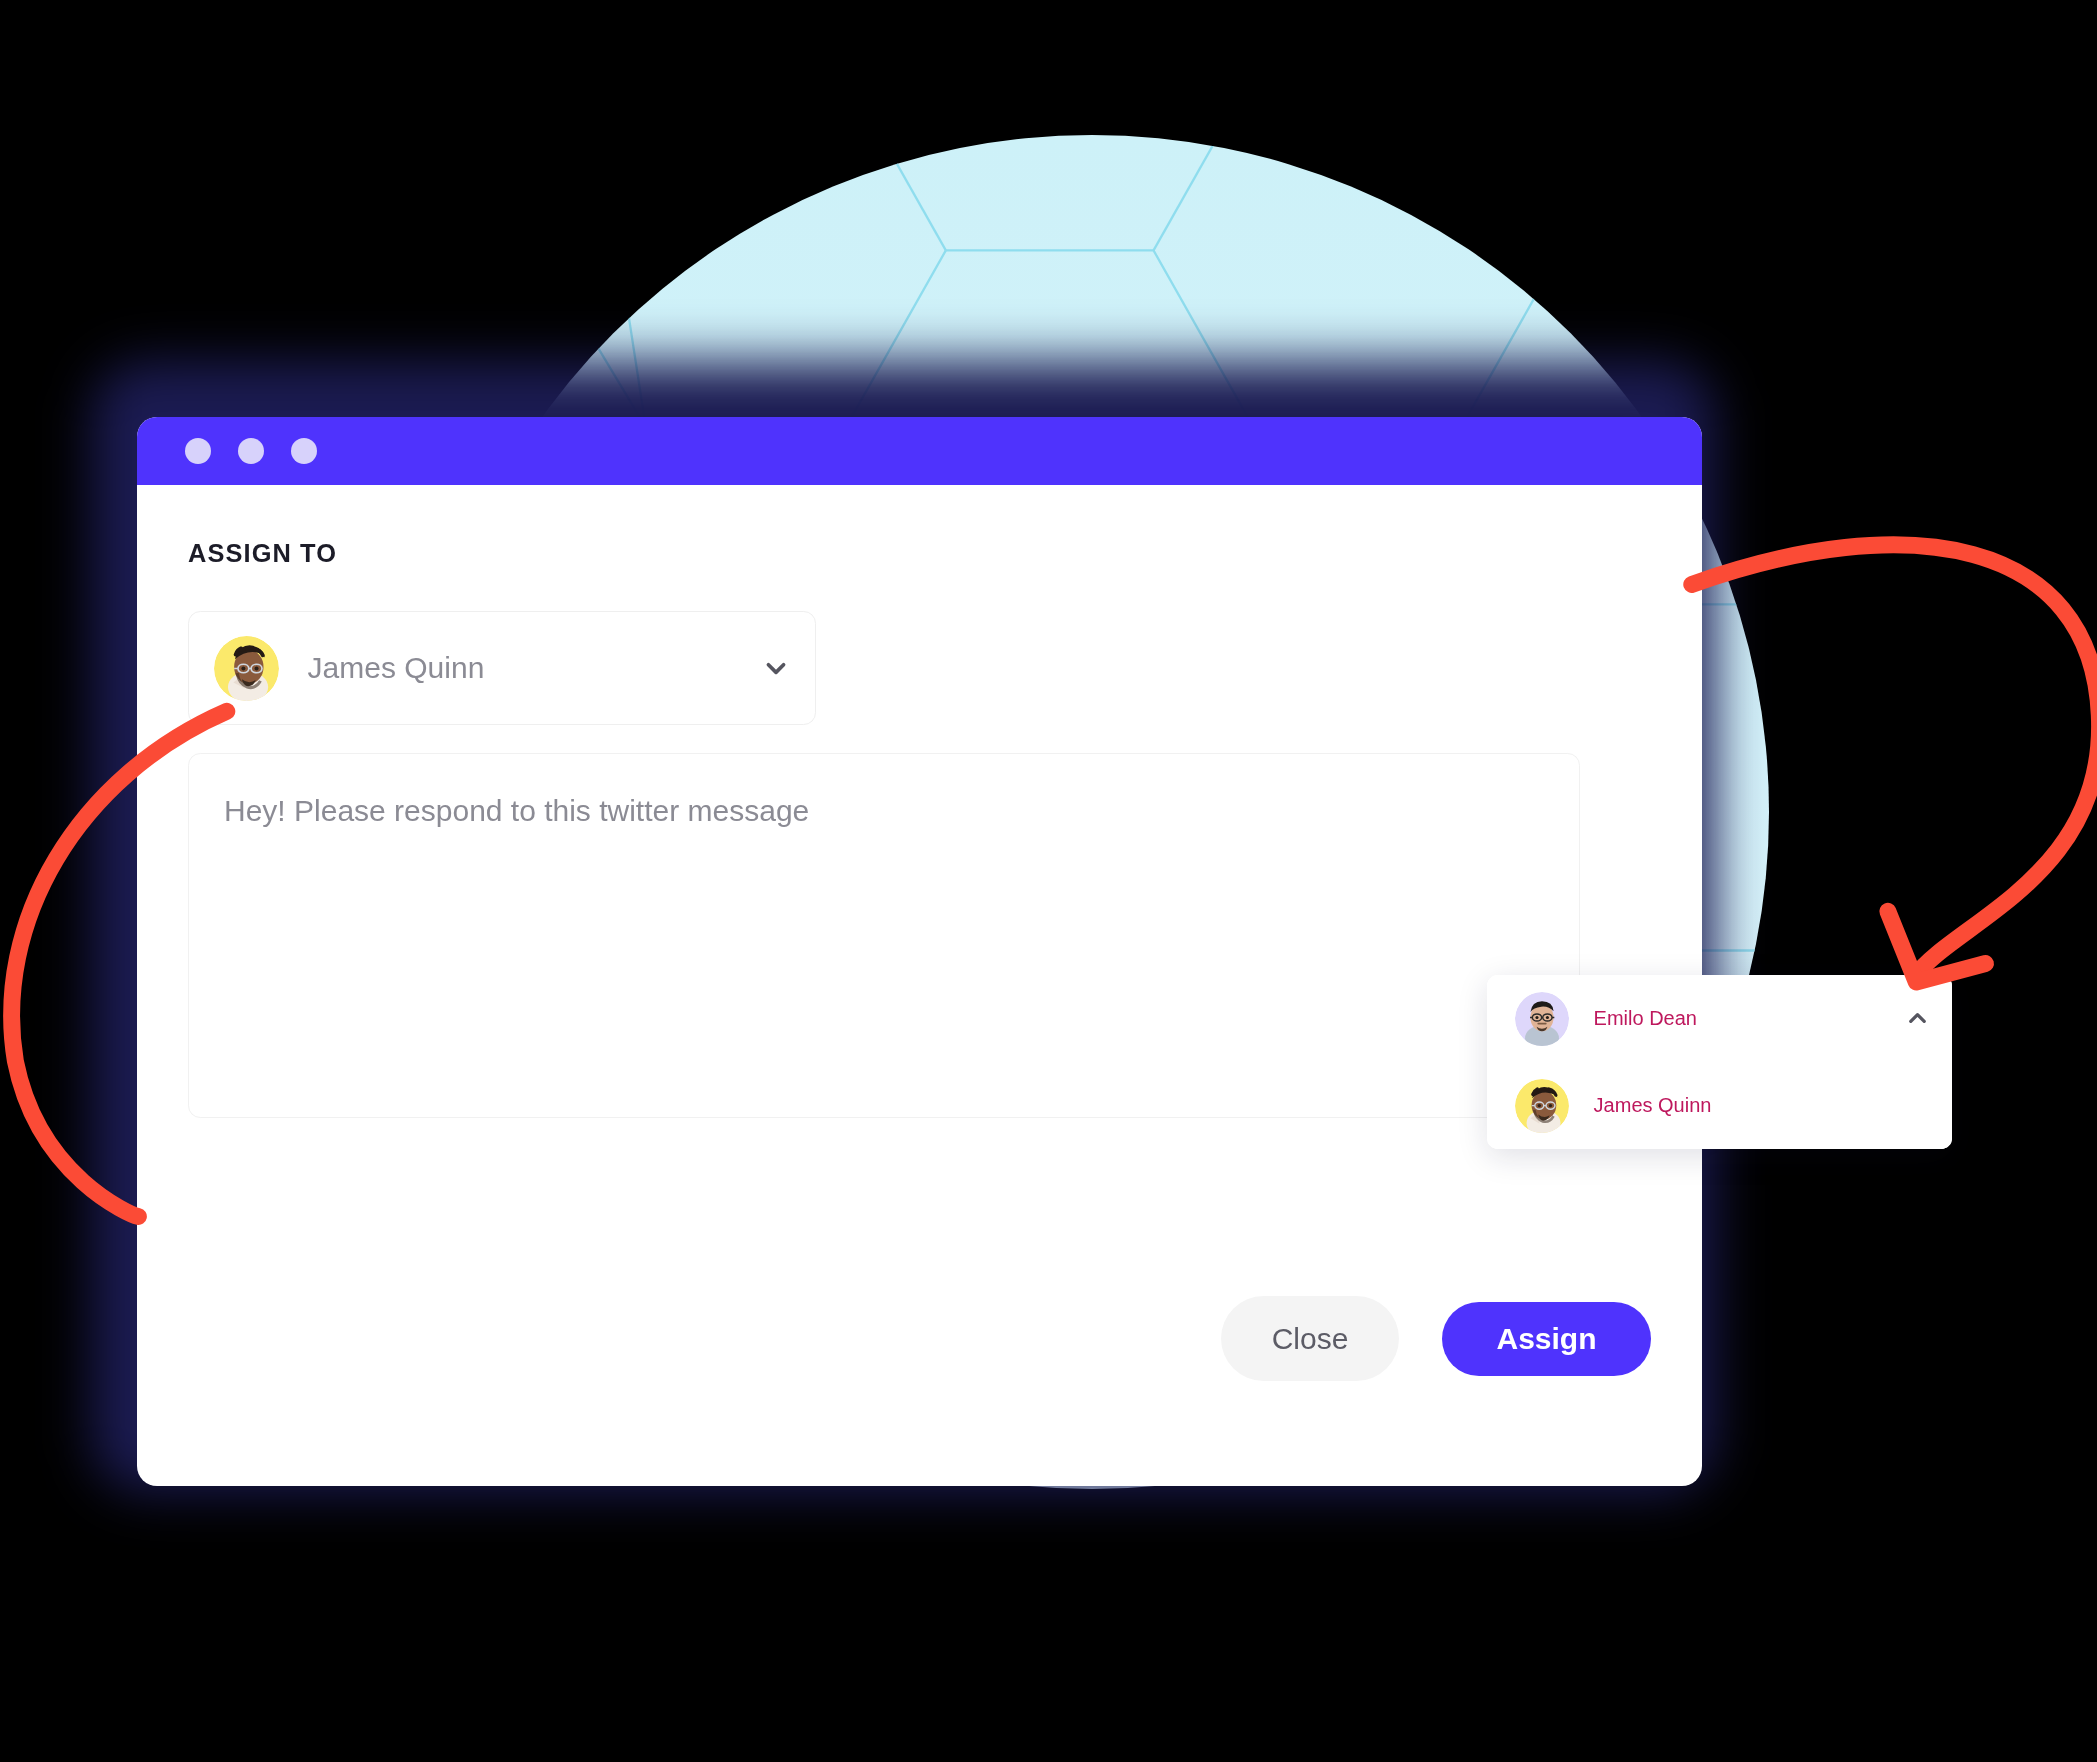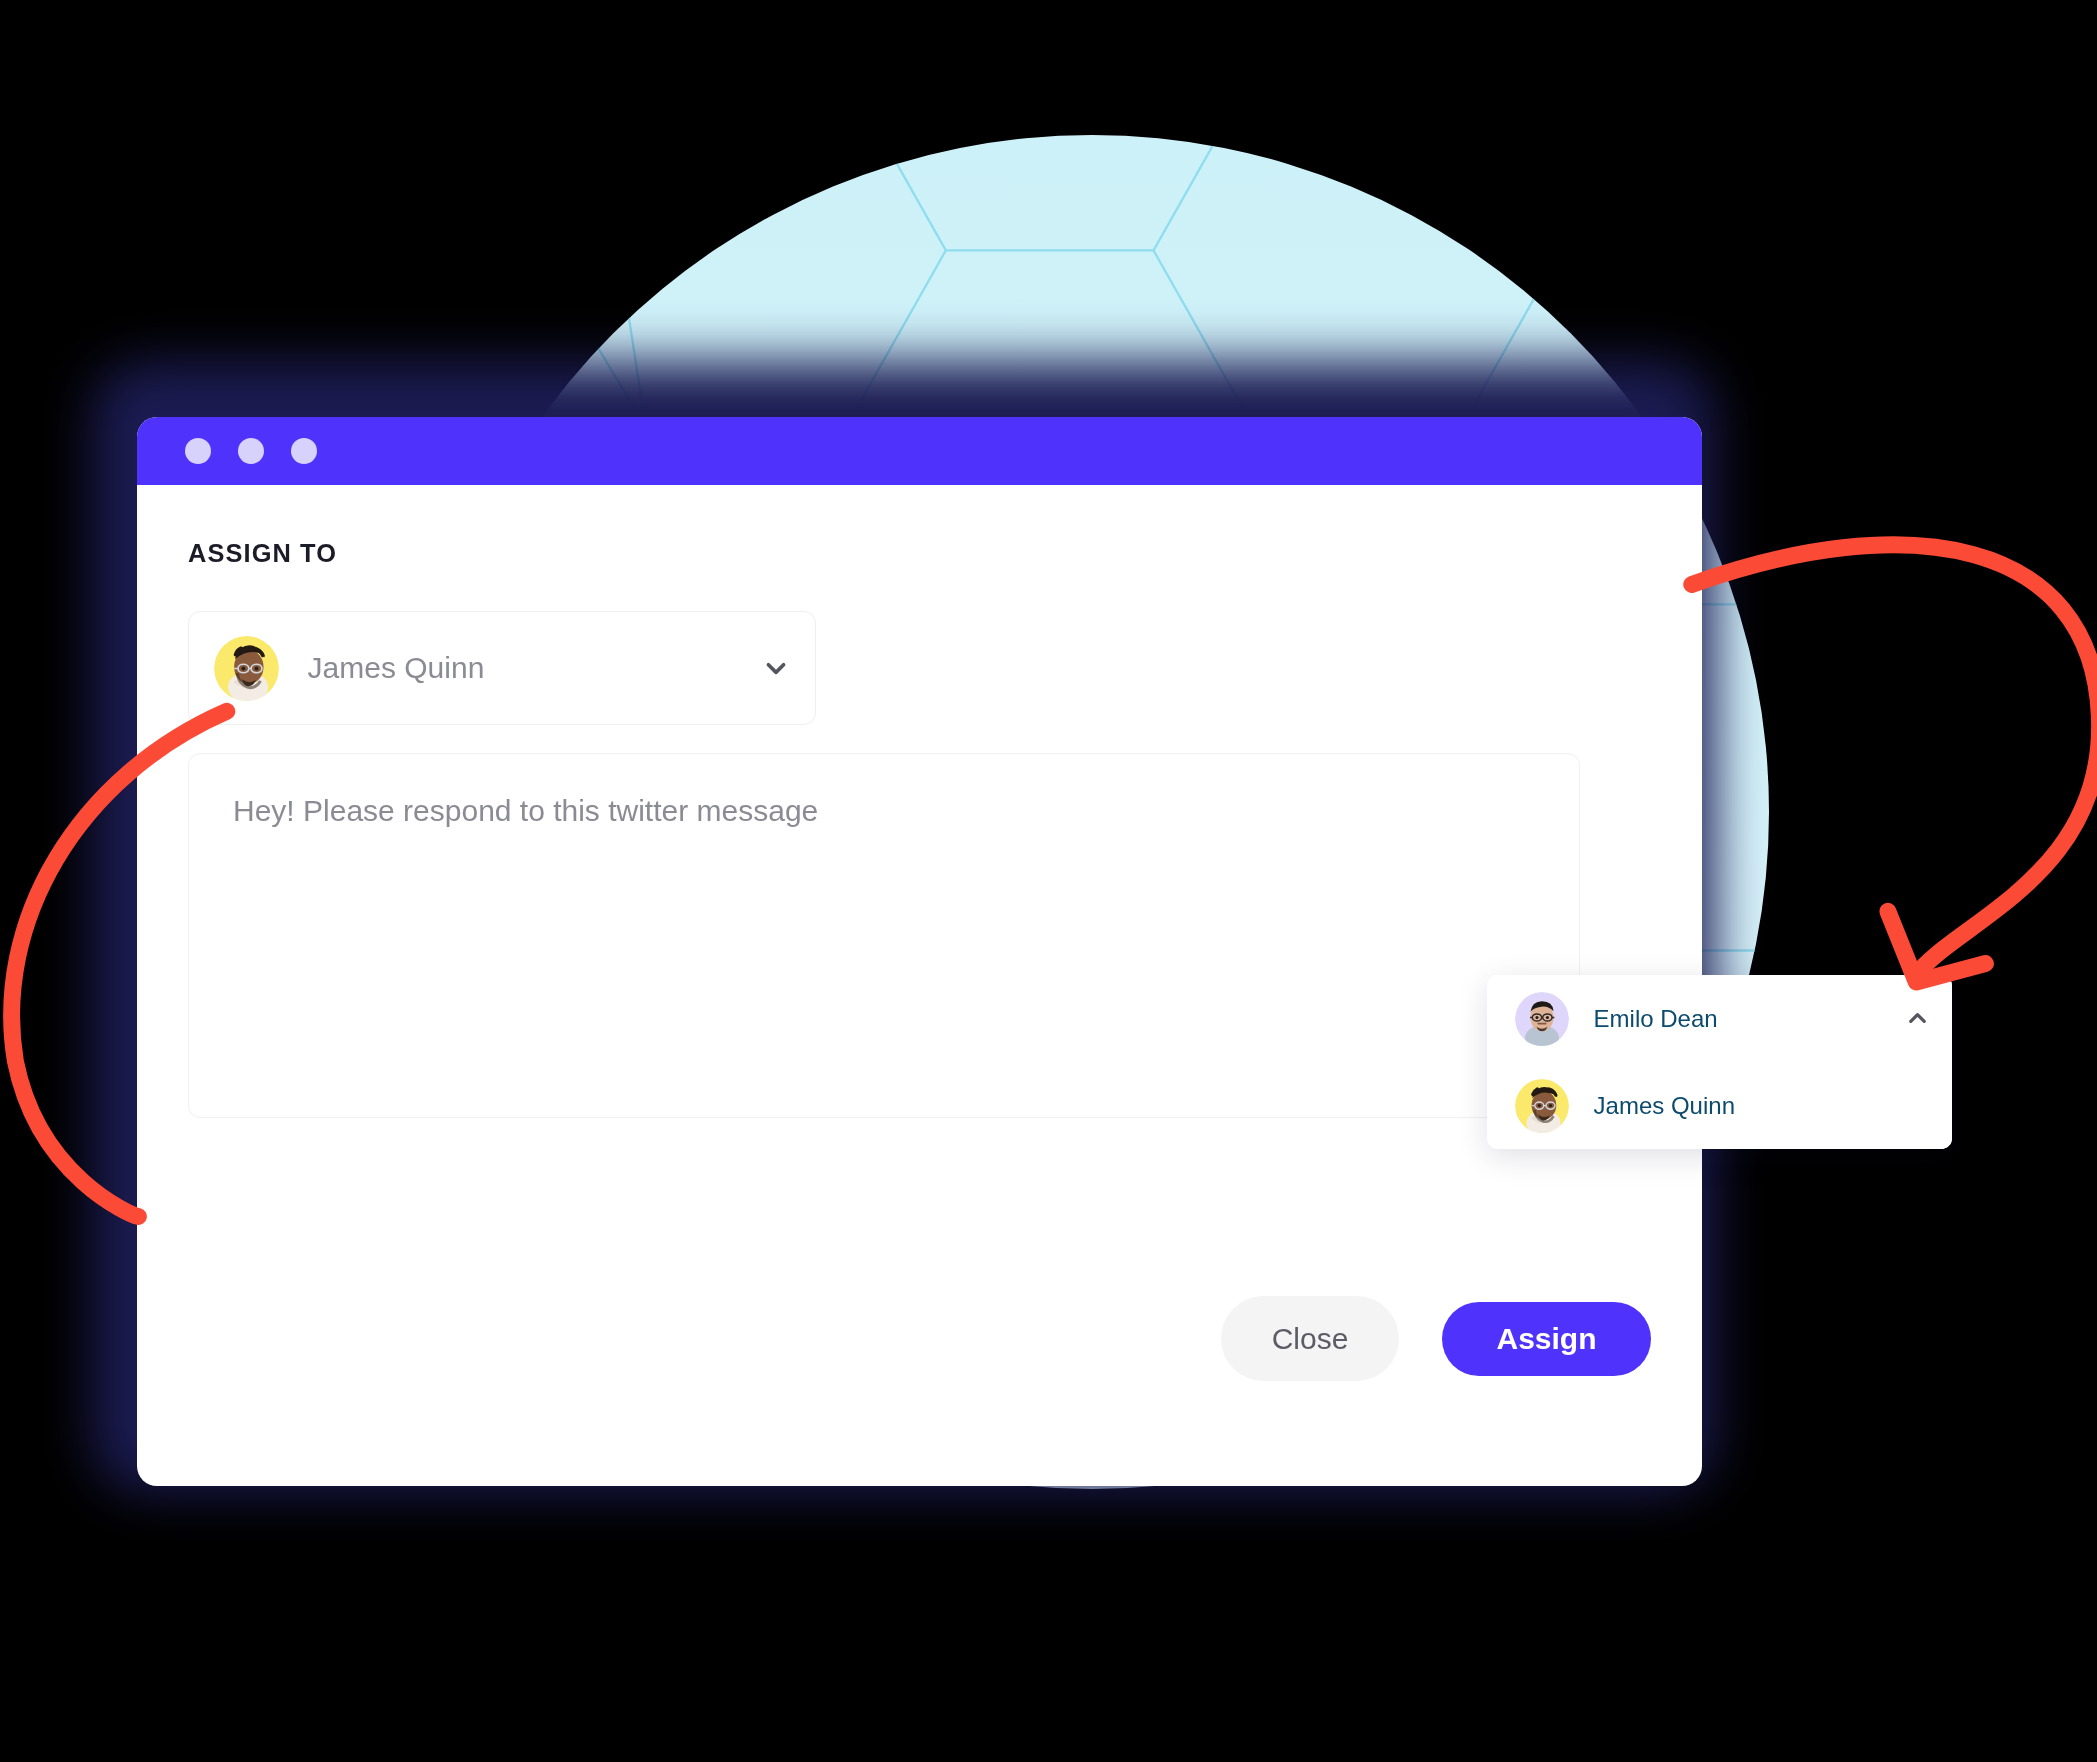--- a/index.html
+++ b/index.html
@@ -111,21 +111,21 @@
   }
 
   
   #message-box {
     margin-top: 28px;
     width: 1392px;
     height: 365px;
     border: 1.5px solid #f1f1f1;
     border-radius: 12.3px;
     box-sizing: border-box;
-    padding: 40px 44px;
+    padding: 40px 35px;
     background: #fff;
   }
   #message-placeholder {
     font-size: 30px;
     color: #8b8b94;
   }
 
   
   #footer-actions {
     position: absolute;
@@ -180,22 +180,22 @@
     width: 54px;
     height: 54px;
     border-radius: 50%;
     flex: 0 0 auto;
     position: relative;
     overflow: hidden;
   }
   .dd-avatar svg { position:absolute; inset:0; width:100%; height:100%; }
   .dd-name {
     margin-left: 24.6px;
-    font-size: 24px;
-    color: #0c4a6e;
+    font-size: 20px;
+    color: #be185d;
   }
   .dd-chev {
     margin-left: auto;
     width: 23px;
     height: 23px;
     color: #55555f;
   }
 
   
   #annotations {

